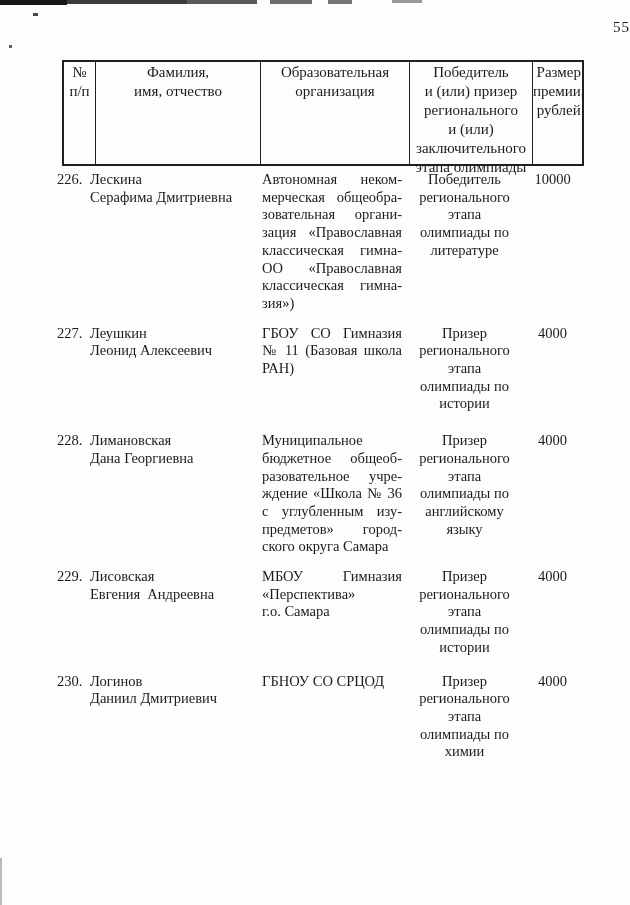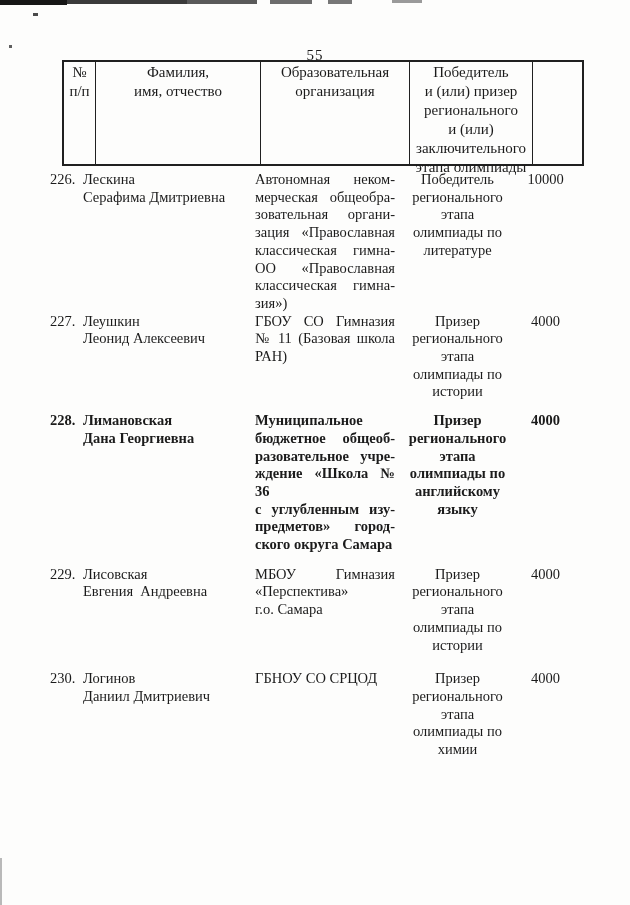--- a/index.html
+++ b/index.html
@@ -20,21 +20,21 @@
   .sb3 { left:187px;width:70px;  height:4px; background:#5a5a5a; }
   .sb4 { left:270px;width:42px;  height:4px; background:#6d6d6d; }
   .sb5 { left:328px;width:24px;  height:4px; background:#777777; }
   .sb6 { left:392px;width:30px;  height:3px; background:#9a9a9a; }
   .speck1 { position:absolute; left:33px; top:13px; width:5px; height:3px; background:#4a4a4a; }
   .speck2 { position:absolute; left:9px;  top:45px; width:3px; height:3px; background:#5f5f5f; }
   .edge-sliver { position:absolute; left:0; top:858px; width:2px; height:47px; background:#b9b9b9; }
 
   .page-number {
     position:absolute; top:19px; left:0; right:0;
-    text-align:center; font-size:15px; letter-spacing:1px;margin-top:28px;
+    text-align:right; font-size:15px; letter-spacing:1px;
   }
 
   
   .tbl-header {
     position:absolute; left:62px; top:60px;
     width:522px; height:106px;
     box-sizing:border-box;
     border:2px solid #202020;
     display:flex;
   }
@@ -49,27 +49,27 @@
     flex:none;
   }
   .h-num   { width:32px; }
   .h-name  { width:165px; }
   .h-org   { width:149px; }
   .h-award { width:123px; }
   .h-amount{ flex:1; border-right:none; }
 
   
   .tbl-body {
-    position:absolute; left:50px; top:166px; width:522px;
+    position:absolute; left:57px; top:166px; width:522px;
     font-size:14.5px; line-height:17.7px;
   }
   .row { display:flex; align-items:flex-start; }
   .row:nth-child(1) { margin-top:5px;  }
-  .row:nth-child(2) { }
-  .row:nth-child(3) { margin-top:11px;font-weight:bold; }
+  .row:nth-child(2) { margin-top:12px; }
+  .row:nth-child(3) { margin-top:19px; }
   .row:nth-child(4) { margin-top:12px; }
   .row:nth-child(5) { margin-top:16px; }
 
   .c-num    { width:33px;  flex:none; }
   .c-name   { width:164px; flex:none; white-space:pre-wrap; }
   .c-org    { width:149px; flex:none; box-sizing:border-box; padding:0 1px 0 8px; }
   .c-award  { width:123px; flex:none; text-align:center; white-space:pre-line; }
   .c-amount { width:53px;  flex:none; text-align:center; }
 
   .jline { text-align:justify; text-align-last:justify; }
@@ -98,20 +98,23 @@
     <div class="h-cell h-name">Фамилия,
 имя, отчество</div>
     <div class="h-cell h-org">Образовательная
 организация</div>
     <div class="h-cell h-award">Победитель
 и (или) призер
 регионального
 и (или)
 заключительного
 этапа олимпиады</div>
+    <div class="h-cell h-amount">Размер
+премии,
+рублей</div>
   </div>
 
   <div class="tbl-body">
   <div class="row">
     <div class="c-num">226.</div>
     <div class="c-name">Лескина
 Серафима Дмитриевна</div>
     <div class="c-org">
           <div class="jline">Автономная неком-</div>
           <div class="jline">мерческая общеобра-</div>

